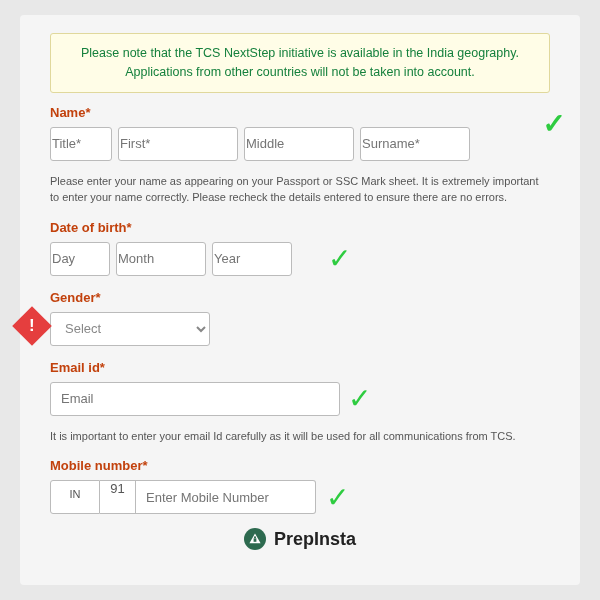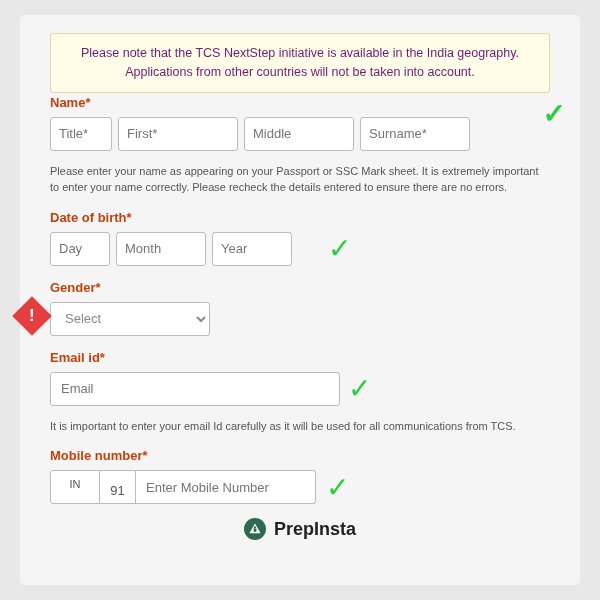--- a/index.html
+++ b/index.html
@@ -20,45 +20,45 @@
       border-radius: 4px;
       padding: 18px 30px 16px 30px;
       position: relative;
     }
     .notice-box {
       background: #fffde7;
       border: 1px solid #e0d89c;
       border-radius: 3px;
       padding: 10px 14px;
       font-size: 12.5px;
-      color: #701a75;
+      color: #15803d;
       line-height: 1.5;
       text-align: center;
-      margin-bottom: 2px;
+      margin-bottom: 12px;
     }
     .field-label {
       font-size: 13px;
       color: #c2410c;
       margin-bottom: 7px;
       font-weight: 700;
     }
     .field-group {
       margin-bottom: 14px;
       position: relative;
     }
     .name-row {
       display: flex;
       gap: 6px;
       align-items: center;
     }
     .input-box {
       border: 1px solid #bbb;
       border-radius: 3px;
       background: #fff;
-      padding: 7px 8px;
+      padding: 7px 1px;
       font-size: 13px;
       color: #888;
       height: 34px;
     }
     .input-title { width: 62px; }
     .input-first { width: 120px; }
     .input-middle { width: 110px; }
     .input-surname { width: 110px; }
     .helper-text {
       font-size: 11px;
@@ -107,21 +107,21 @@
       font-size: 11px;
       color: #555;
       height: 34px;
       width: 50px;
       text-align: center;
     }
     .mobile-code {
       border: 1px solid #bbb;
       border-left: none;
       background: #fff;
-      padding: 12px 8px;
+      padding: 0 8px;
       font-size: 13px;
       color: #555;
       height: 34px;
       width: 36px;
       text-align: center;
     }
     .mobile-number {
       border: 1px solid #bbb;
       border-left: none;
       border-radius: 0 3px 3px 0;

